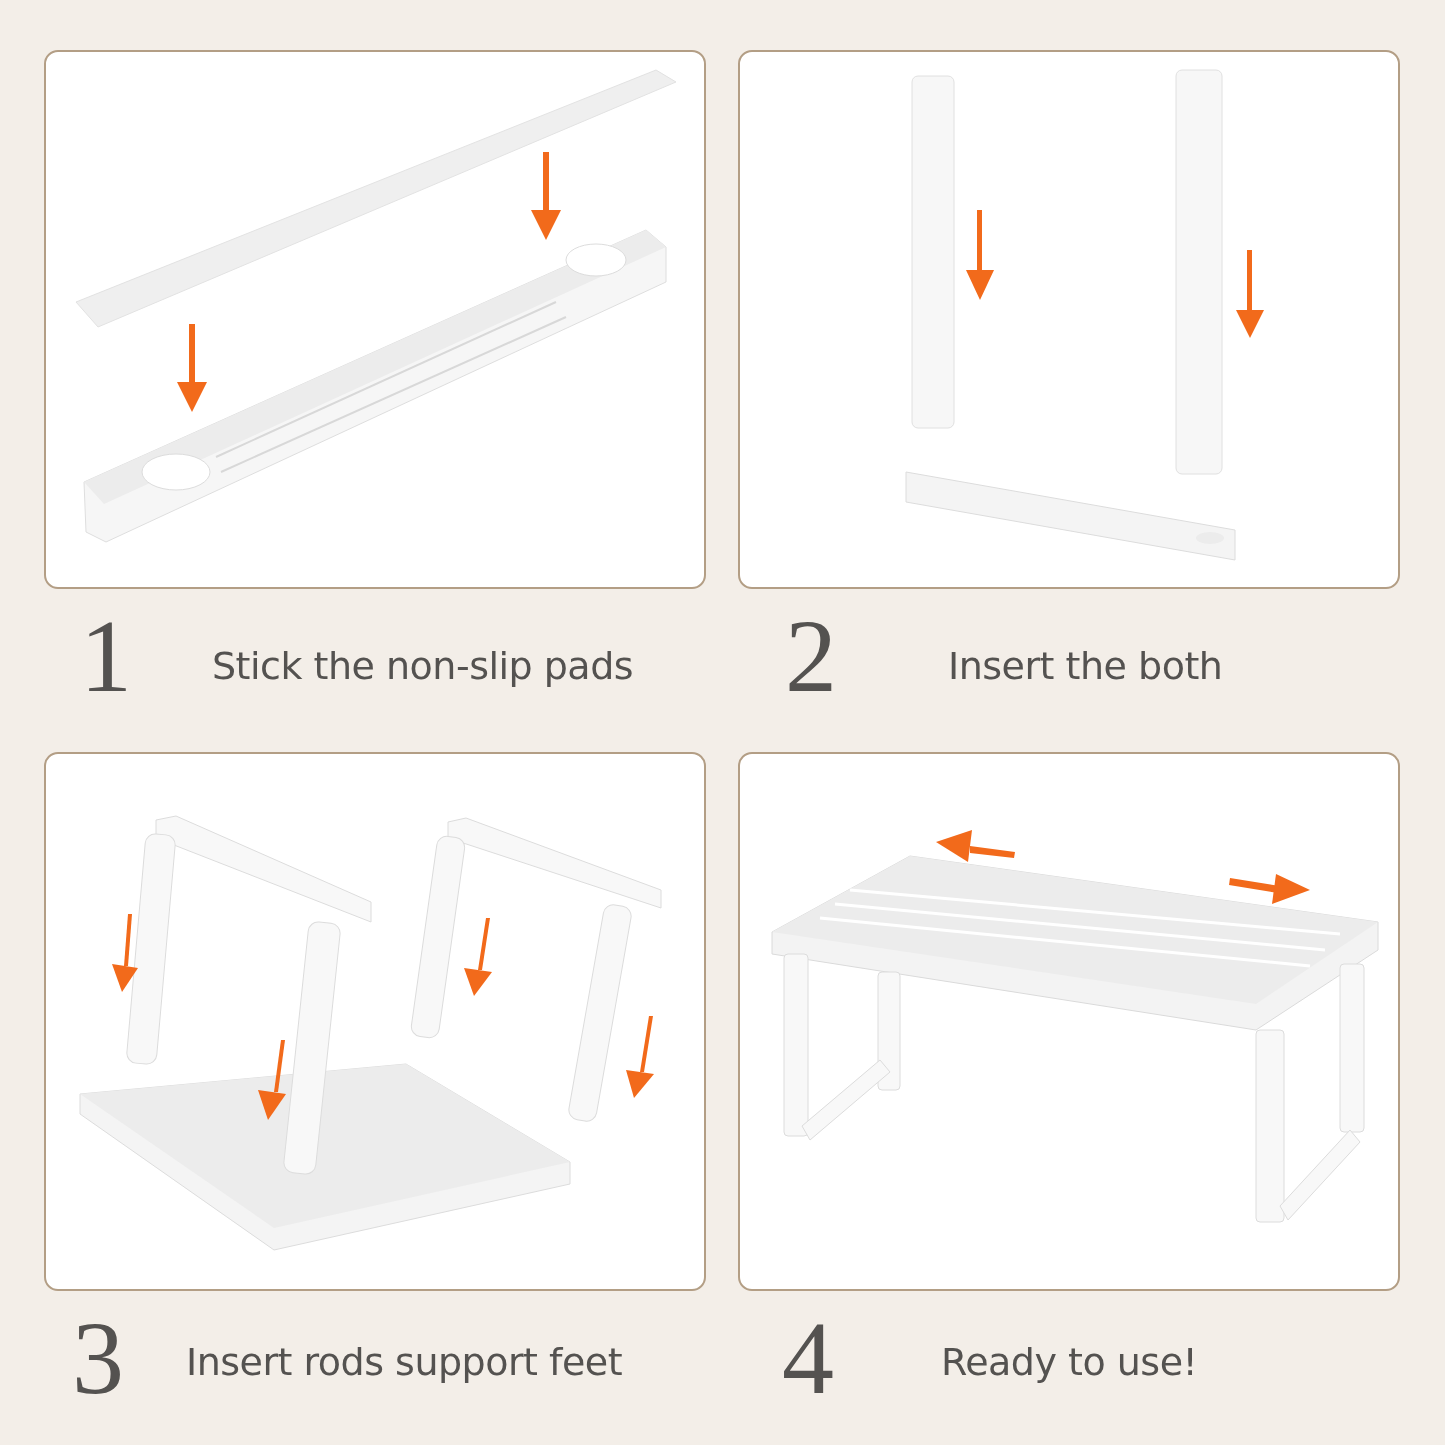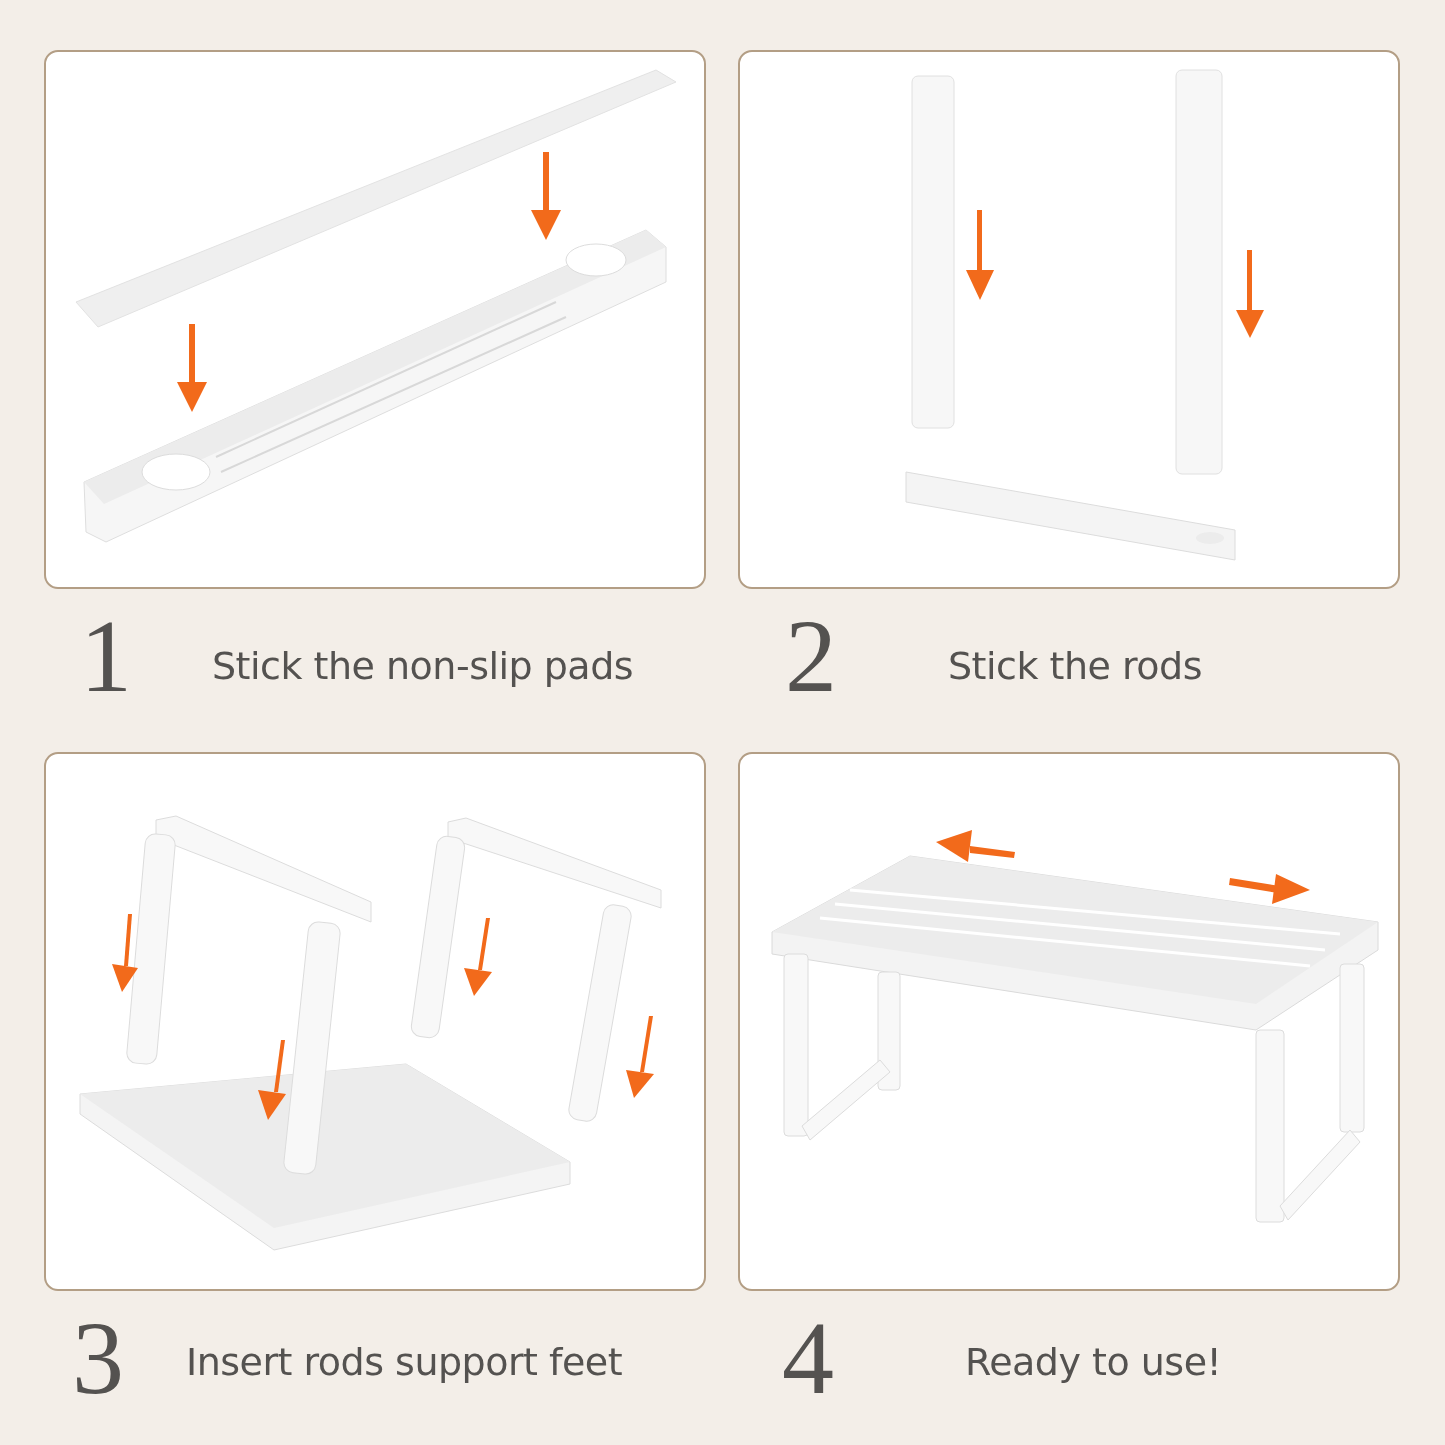--- a/index.html
+++ b/index.html
@@ -53,21 +53,21 @@
       <polygon points="226,218 254,218 240,248"></polygon>
       <rect x="507" y="198" width="5" height="62"></rect>
       <polygon points="496,258 524,258 510,286"></polygon>
     </g>
   </svg>
 </div>
 
 <div class="num" style="left:80px;top:604px;">1</div>
 <div class="cap" style="left:212px;top:644px;">Stick the non-slip pads</div>
 <div class="num" style="left:785px;top:604px;">2</div>
-<div class="cap" style="left:948px;top:644px;">Stick the rods</div>
+<div class="cap" style="left:948px;top:644px;">Insert the both</div>
 
 <div class="panel p3">
   <svg width="662" height="539" viewBox="0 0 662 539">
     <polygon points="34,340 360,310 524,408 524,430 228,496 34,360" fill="#f4f4f4" stroke="#dcdcdc"></polygon>
     <polygon points="34,340 360,310 524,408 228,474" fill="#ececec"></polygon>
     <g fill="#f8f8f8" stroke="#dcdcdc">
       <polygon points="110,66 130,62 325,148 325,168 110,84"></polygon>
       <rect x="90" y="80" width="30" height="230" rx="10" transform="rotate(5 105 195)"></rect>
       <rect x="250" y="168" width="32" height="252" rx="10" transform="rotate(6 266 294)"></rect>
       <polygon points="402,68 420,64 615,136 615,154 402,84"></polygon>
@@ -113,13 +113,13 @@
       <polygon points="196,88 232,76 228,108"></polygon>
       <polygon points="490,124 540,132 538,139 489,131"></polygon>
       <polygon points="536,120 570,136 532,150"></polygon>
     </g>
   </svg>
 </div>
 
 <div class="num" style="left:72px;top:1306px;">3</div>
 <div class="cap" style="left:186px;top:1340px;">Insert rods support feet</div>
 <div class="num" style="left:782px;top:1306px;">4</div>
-<div class="cap" style="left:965px;top:1340px;text-align:center;">Ready to use!</div>
+<div class="cap" style="left:941px;top:1340px;text-align:center;">Ready to use!</div>
 
 </body></html>

